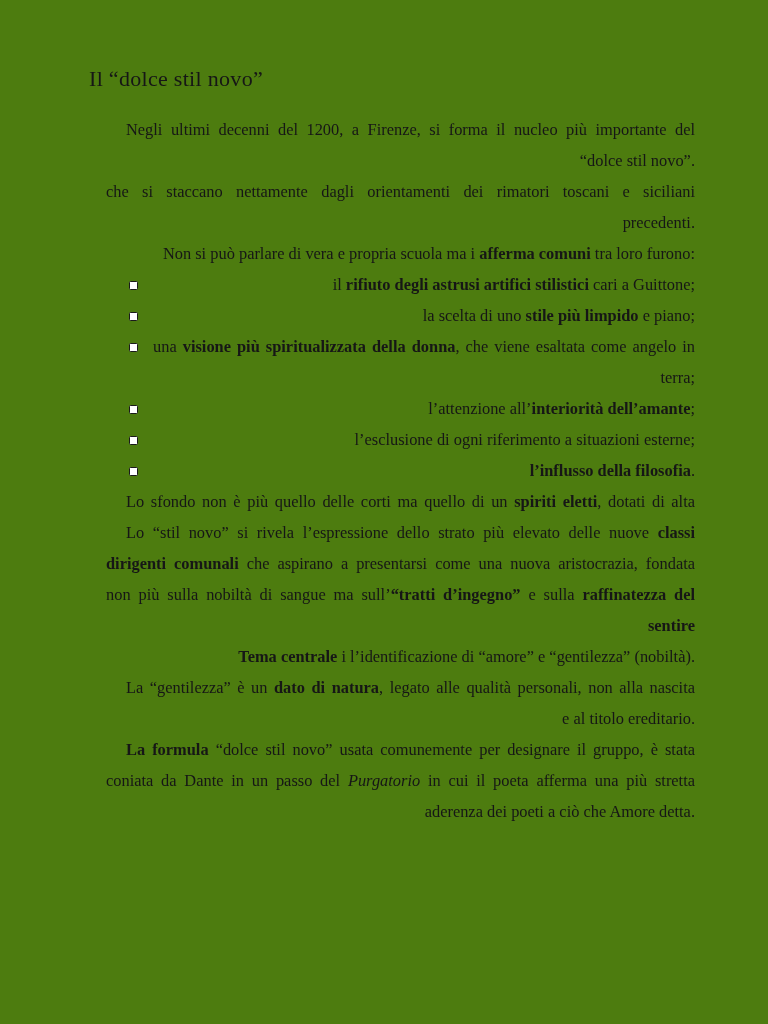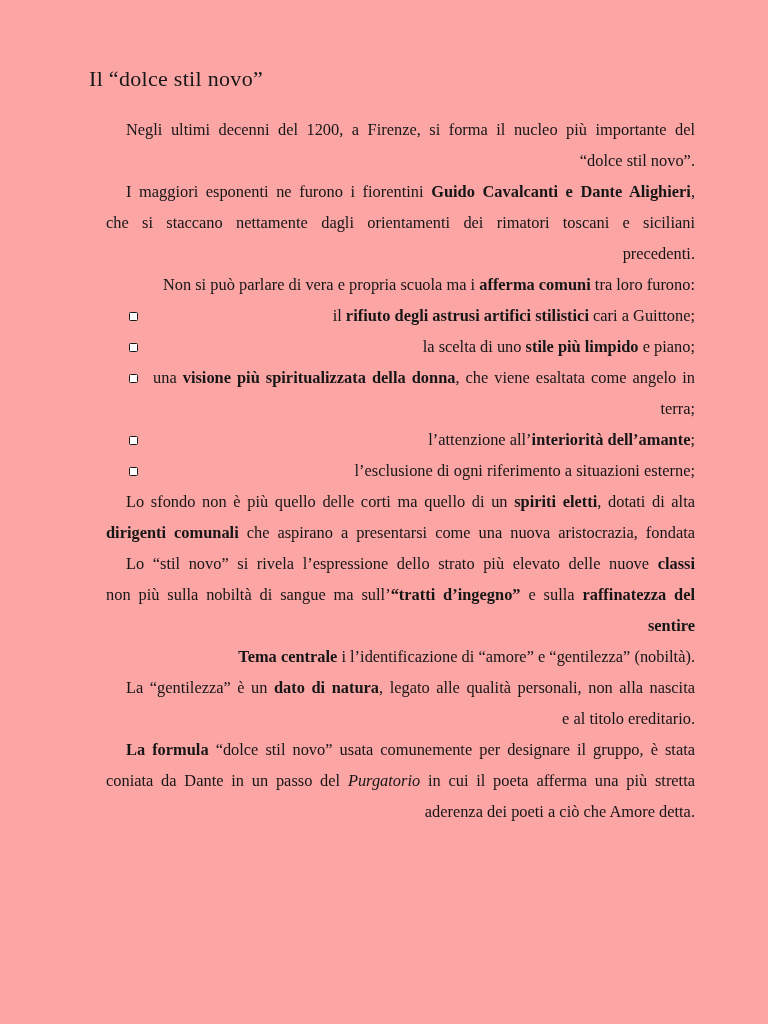--- a/index.html
+++ b/index.html
@@ -4,21 +4,21 @@
 <style>
   html, body {
     margin: 0;
     padding: 0;
     background: #ffffff;
   }
   .page {
     position: relative;
     width: 768px;
     height: 1024px;
-    background: #fca5a5;
+    background: #4d7c0f;
     font-family: "Liberation Serif", serif;
     color: #161616;
     overflow: hidden;
   }
   .content {
     position: absolute;
     left: 70px;
     top: 64px;
     width: 625px;
   }
@@ -72,21 +72,20 @@
 
 <div class="page">
   <div class="content">
     <h1 class="doc-title">Il “dolce stil novo”</h1>
     <div>
         <div class="block para">
           <div class="line fill indent"><span>Negli ultimi decenni del 1200, a Firenze, si forma il nucleo più importante del</span></div>
           <div class="line last"><span>“dolce stil novo”.</span></div>
         </div>
         <div class="block para">
-          <div class="line fill indent"><span>I maggiori esponenti ne furono i fiorentini </span><b>Guido Cavalcanti e Dante Alighieri</b><span>,</span></div>
           <div class="line fill"><span>che si staccano nettamente dagli orientamenti dei rimatori toscani e siciliani</span></div>
           <div class="line last"><span>precedenti.</span></div>
         </div>
         <div class="block para">
           <div class="line last indent"><span>Non si può parlare di vera e propria scuola ma i </span><b>afferma comuni</b><span> tra loro furono:</span></div>
         </div>
         <div class="block bullet">
           <div class="line last bullet-text"><span class="bullet-marker"></span><span>il </span><b>rifiuto degli astrusi artifici stilistici</b><span> cari a Guittone;</span></div>
         </div>
         <div class="block bullet">
@@ -95,26 +94,29 @@
         <div class="block bullet">
           <div class="line fill bullet-text"><span class="bullet-marker"></span><span>una </span><b>visione più spiritualizzata della donna</b><span>, che viene esaltata come angelo in</span></div>
           <div class="line last bullet-text"><span>terra;</span></div>
         </div>
         <div class="block bullet">
           <div class="line last bullet-text"><span class="bullet-marker"></span><span>l’attenzione all’</span><b>interiorità dell’amante</b><span>;</span></div>
         </div>
         <div class="block bullet">
           <div class="line last bullet-text"><span class="bullet-marker"></span><span>l’esclusione di ogni riferimento a situazioni esterne;</span></div>
         </div>
+        <div class="block bullet">
+          <div class="line last bullet-text"><span class="bullet-marker"></span><b>l’influsso della filosofia</b><span>.</span></div>
+        </div>
         <div class="block para">
           <div class="line fill indent"><span>Lo sfondo non è più quello delle corti ma quello di un </span><b>spiriti eletti</b><span>, dotati di alta</span></div>
         </div>
         <div class="block para">
+          <div class="line fill indent"><span>Lo “stil novo” si rivela l’espressione dello strato più elevato delle nuove </span><b>classi</b></div>
           <div class="line fill"><b>dirigenti comunali</b><span> che aspirano a presentarsi come una nuova aristocrazia, fondata</span></div>
-          <div class="line fill indent"><span>Lo “stil novo” si rivela l’espressione dello strato più elevato delle nuove </span><b>classi</b></div>
           <div class="line fill"><span>non più sulla nobiltà di sangue ma sull’</span><b>“tratti d’ingegno”</b><span> e sulla </span><b>raffinatezza del</b></div>
           <div class="line last"><b>sentire</b></div>
         </div>
         <div class="block para">
           <div class="line last indent"><b>Tema centrale</b><span> i l’identificazione di “amore” e “gentilezza” (nobiltà).</span></div>
         </div>
         <div class="block para">
           <div class="line fill indent"><span>La “gentilezza” è un </span><b>dato di natura</b><span>, legato alle qualità personali, non alla nascita</span></div>
           <div class="line last"><span>e al titolo ereditario.</span></div>
         </div>

